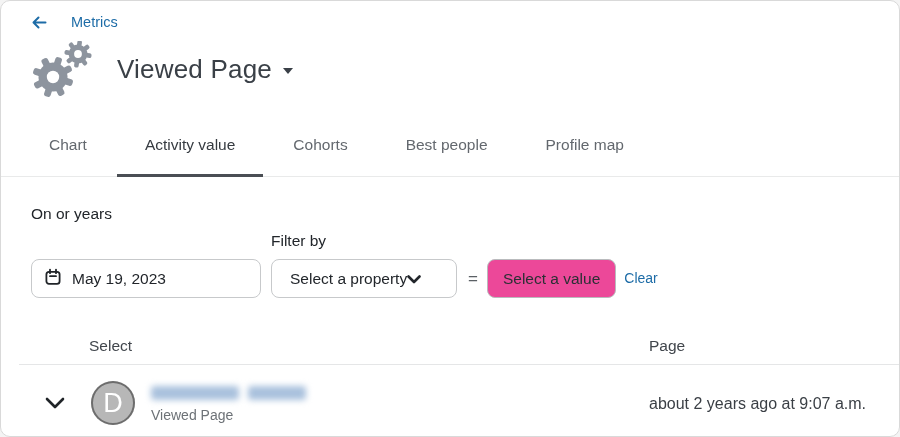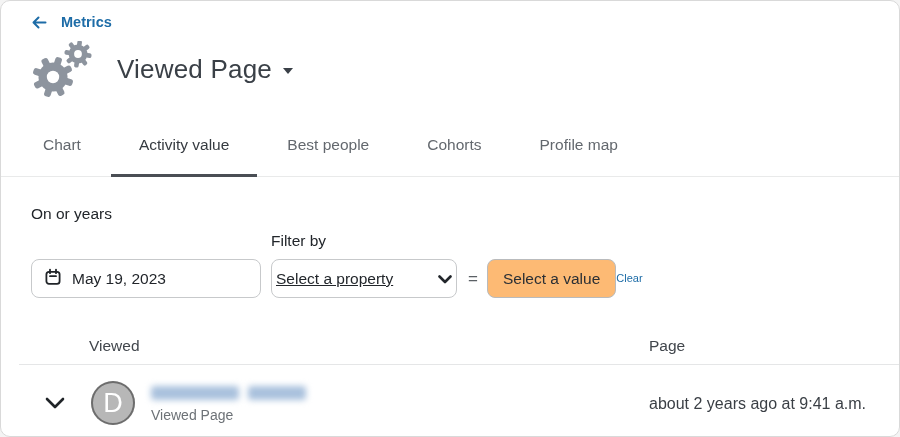--- a/index.html
+++ b/index.html
@@ -2,47 +2,47 @@
 <html><head>
 <meta charset="utf-8">
 <style>
   html,body{margin:0;padding:0;background:#f4f4f4;}
   .screen{
     width:900px;height:437px;position:relative;background:#fff;
     border:1px solid #d9d9d9;border-radius:10px;box-sizing:border-box;overflow:hidden;
     font-family:"Liberation Sans", sans-serif;color:#2b2f34;
   }
   
-  .back-link{position:absolute;top:13px;left:30px;display:flex;align-items:center;gap:14px;
-    color:#1d6ca7;font-size:14.5px;font-weight:700;cursor:pointer;text-decoration:none;text-align:center;}
+  .back-link{position:absolute;top:13px;left:30px;display:flex;align-items:center;gap:24px;
+    color:#1d6ca7;font-size:14.5px;font-weight:400;cursor:pointer;text-decoration:none;text-align:center;}
   .back-link svg{display:block;}
   
   .metric-header{position:absolute;top:40px;left:28px;display:flex;align-items:center;}
   .gears{width:64px;height:56px;}
   .metric-title-wrap{display:flex;align-items:center;margin-left:24px;cursor:pointer;}
   .metric-title{font-size:26px;color:#3a4047;letter-spacing:.2px;}
   .caret-down{width:0;height:0;border-left:5.5px solid transparent;border-right:5.5px solid transparent;
     border-top:6.5px solid #3a4047;margin-left:11px;margin-top:4px;}
   
   .tabs{position:absolute;top:122px;left:0;right:0;height:54px;border-bottom:1px solid #e9eaea;
-    display:flex;padding-left:14px;box-sizing:border-box;}
+    display:flex;padding-left:20px;box-sizing:border-box;}
   .tab{padding:13px 28px 0;margin-right:2px;font-size:15.5px;color:#63686e;position:relative;cursor:pointer;white-space:nowrap;}
   .tab.active{color:#363b41;}
   .tab.active::after{content:"";position:absolute;left:0;right:0;bottom:-1px;height:3px;background:#4a4e54;}
   
   .filters{position:absolute;top:204px;left:30px;display:flex;align-items:flex-end;}
   .filter-label{font-size:15.5px;color:#22262b;margin-bottom:9px;}
   .control{box-sizing:border-box;height:39px;border:1px solid #c7c9cb;border-radius:8px;background:#fff;
     display:flex;align-items:center;font-size:15.5px;color:#22262b;cursor:pointer;}
   .date-box{width:230px;padding:0 12px;gap:10px;margin-top:36px;}
-  .select-box{width:186px;margin-left:10px;padding:0 4px;justify-content:space-between;text-decoration:underline;}
+  .select-box{width:186px;margin-left:10px;padding:0 18px;}
   .equals{font-size:17px;color:#5b6065;line-height:39px;margin:0 9px 0 11px;}
-  .value-btn{box-sizing:border-box;height:39px;border:1px solid #b9bbbd;border-radius:8px;background:#fdba74;
+  .value-btn{box-sizing:border-box;height:39px;border:1px solid #b9bbbd;border-radius:8px;background:#ec4899;
     padding:0 15px;font-size:15.5px;color:#2b2f34;display:flex;align-items:center;cursor:pointer;}
-  .clear-link{font-size:11px;color:#1d6ca7;line-height:39px;margin-left:0;cursor:pointer;text-decoration:none;margin-bottom:0;}
+  .clear-link{font-size:14px;color:#1d6ca7;line-height:39px;margin-left:8px;cursor:pointer;text-decoration:none;margin-bottom:0;}
   
   .col-head{position:absolute;top:336px;font-size:15.5px;color:#41464c;}
   .col-head.profile{left:88px;}
   .col-head.time{left:648px;}
   .table-divider{position:absolute;top:363px;left:18px;right:0;height:1px;background:#e5e6e7;}
   .row-expander{position:absolute;top:394px;left:44px;cursor:pointer;}
   .avatar{position:absolute;top:380px;left:90px;width:44px;height:44px;border-radius:50%;background:#b7b7b7;
     box-shadow:inset 0 0 0 2px rgba(20,20,20,.45);display:flex;align-items:center;justify-content:center;
     color:#fff;font-size:27px;font-weight:400;}
   .name-redacted{position:absolute;top:385px;left:150px;display:flex;gap:9px;filter:blur(3px);}
@@ -99,22 +99,22 @@
     </svg>
     <div class="metric-title-wrap">
       <span class="metric-title">Viewed Page</span>
       <span class="caret-down"></span>
     </div>
   </div>
 
   <div class="tabs">
     <div class="tab">Chart</div>
     <div class="tab active">Activity value</div>
+    <div class="tab">Cohorts</div>
     <div class="tab">Best people</div>
-    <div class="tab">Cohorts</div>
     <div class="tab">Profile map</div>
   </div>
 
   <div class="filters">
     <div>
       <div class="filter-label">On or years</div>
       <div class="control date-box">
         <span>
           <svg width="18" height="18" viewBox="0 0 18 18">
             <rect x="2.4" y="3.8" width="13.2" height="12" rx="2.6" fill="none" stroke="#202428" stroke-width="1.8"></rect>
@@ -134,32 +134,32 @@
             <path d="M1.5 1.5 L7 7 L12.5 1.5" fill="none" stroke="#22262b" stroke-width="2.6" stroke-linecap="round" stroke-linejoin="round"></path>
           </svg>
         </span>
       </div>
     </div>
     <div class="equals">=</div>
     <button class="value-btn">Select a value</button>
     <a class="clear-link">Clear</a>
   </div>
 
-  <div class="col-head profile">Viewed</div>
+  <div class="col-head profile">Select</div>
   <div class="col-head time">Page</div>
   <div class="table-divider"></div>
 
   <div>
     <span class="row-expander">
       <svg width="20" height="12" viewBox="0 0 20 12">
         <path d="M2 2 L10 10 L18 2" fill="none" stroke="#202428" stroke-width="2.6" stroke-linecap="round" stroke-linejoin="round"></path>
       </svg>
     </span>
     <div class="avatar">D</div>
     <div class="name-redacted">
       <i class="chunk-a"></i>
         <i class="chunk-b"></i>
     </div>
     <div class="row-event">Viewed Page</div>
-    <div class="row-time">about 2 years ago at 9:41 a.m.</div>
+    <div class="row-time">about 2 years ago at 9:07 a.m.</div>
   </div>
 
 </div>
 
 </body></html>

